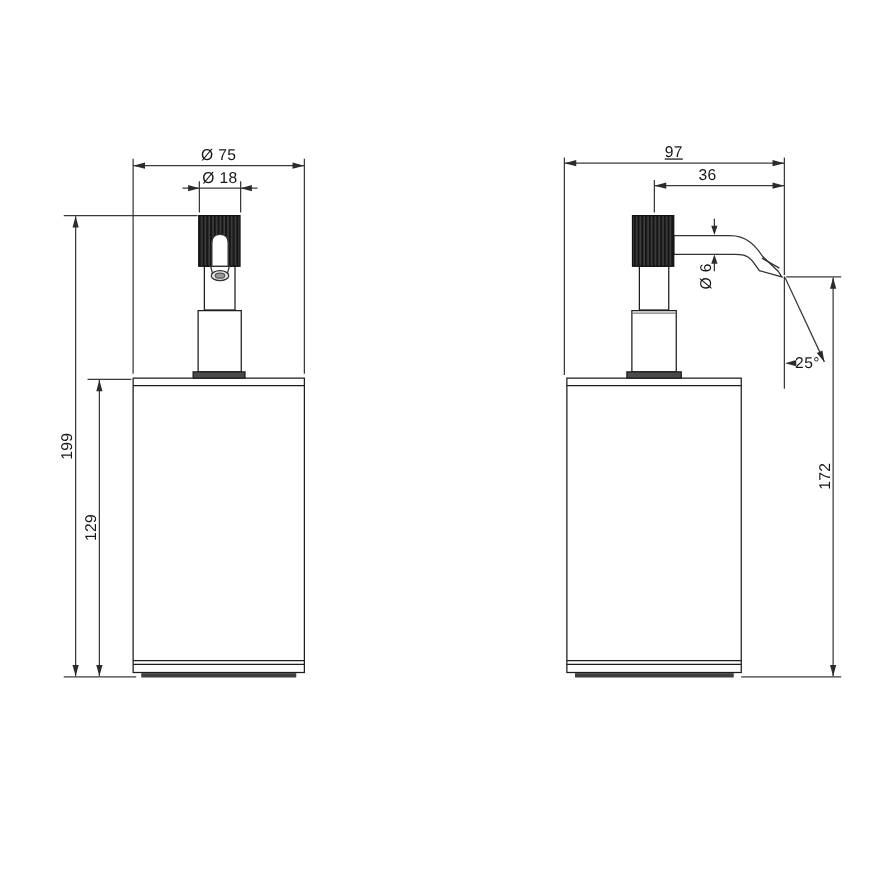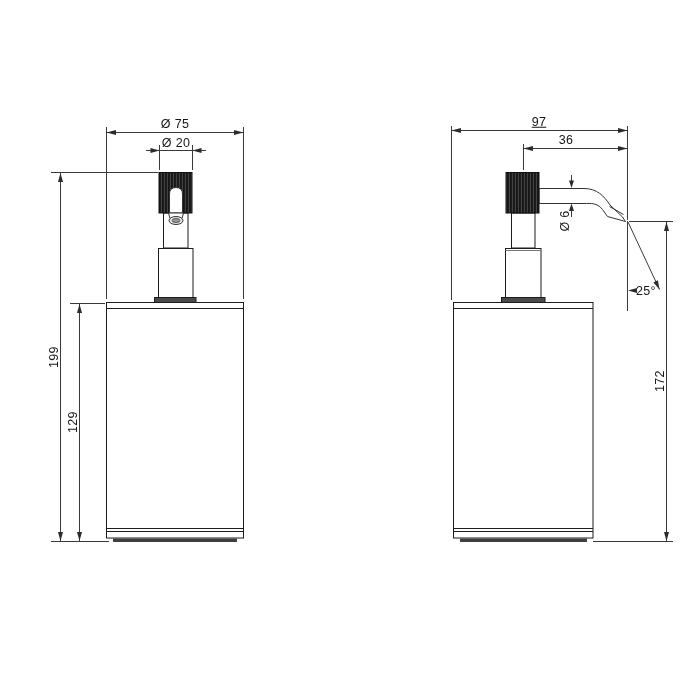--- a/index.html
+++ b/index.html
@@ -150,21 +150,21 @@
 
         <path d="M533,188.5 H578 C591,188.5 598,196 604,205 L616.5,217 L619.5,221.5 L601.5,216.5 L596.5,209.5 C591,202.5 585,203.5 578,203.5 L533,203.5 Z" fill="#ffffff" stroke="#333"></path>
         <line x1="603.5" y1="206.5" x2="617.5" y2="214.5" stroke="#333"></line>
 
         <rect x="500" y="172.5" width="33" height="40.5" fill="url(#knurl)" stroke="#111"></rect>
       </g>
     </g>
   </svg>
 
   <span class="dim-label" style="left:169px;top:124px;">Ø 75</span>
-  <span class="dim-label" style="left:170px;top:143px;">Ø 20</span>
+  <span class="dim-label" style="left:170px;top:143px;">Ø 18</span>
   <span class="dim-label rot" style="left:48px;top:357px;">199</span>
   <span class="dim-label rot" style="left:67px;top:422px;">129</span>
   <span class="dim-label" style="left:533px;top:122px;text-decoration:underline;">97</span>
   <span class="dim-label" style="left:560px;top:140px;">36</span>
   <span class="dim-label rot" style="left:559px;top:221px;">Ø 6</span>
   <span class="dim-label" style="left:640px;top:291px;text-align:center;">25°</span>
   <span class="dim-label rot" style="left:654px;top:381px;">172</span>
 
 </div>
 

